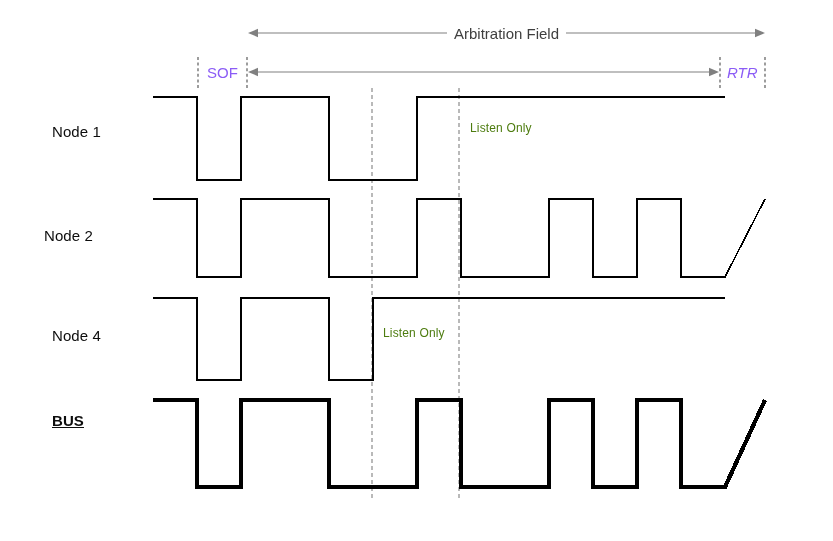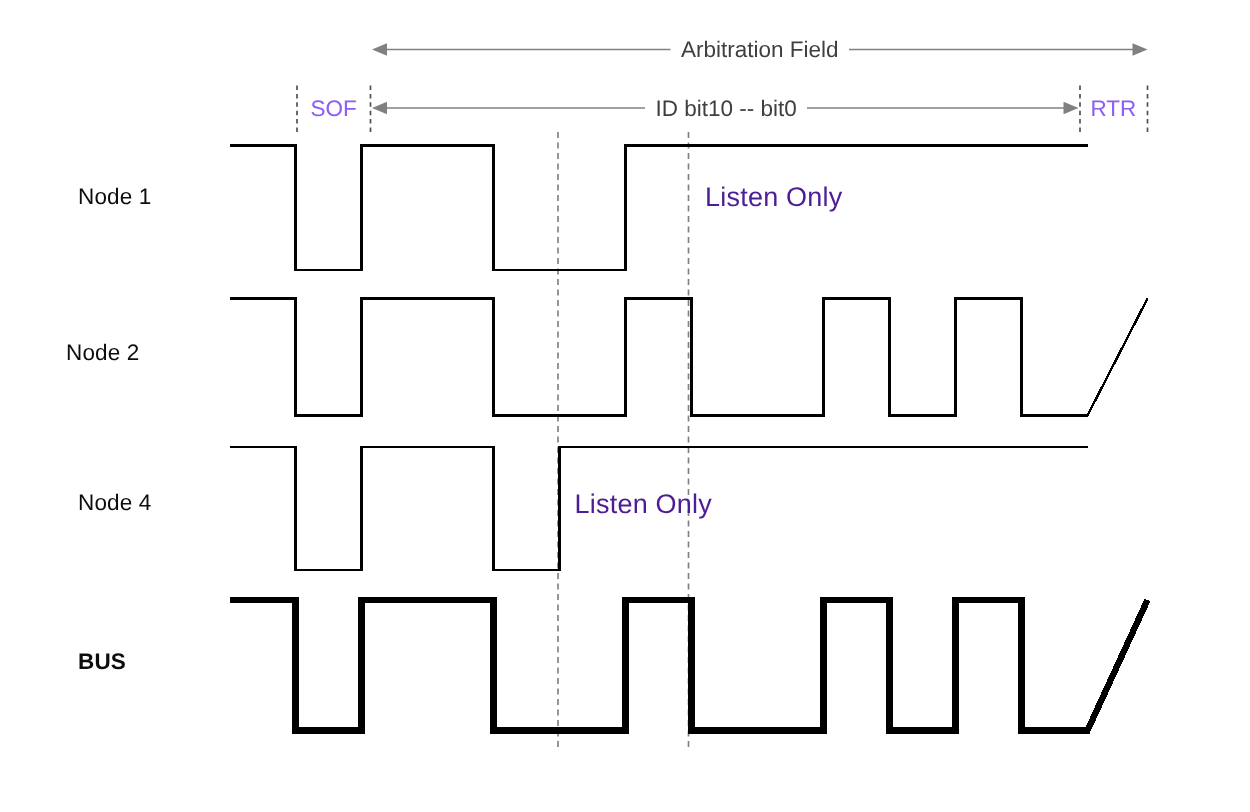--- a/index.html
+++ b/index.html
@@ -30,22 +30,22 @@
     padding:0 7px;
   }
   .edgetext{
     position:absolute;
     font-size:15px;
     color:#8b5cf6;
     white-space:nowrap;
   }
   .listen{
     position:absolute;
-    font-size:18px;
-    color:#4c1d95;
+    font-size:12px;
+    color:#4d7c0f;
     white-space:nowrap;
     letter-spacing:.15px;
   }
 </style>
 </head>
 <body>
 
 <div id="stage">
   <svg id="diagram" width="833" height="541">
       <g>
@@ -63,22 +63,21 @@
       <line x1="720" y1="57" x2="720" y2="88" stroke="#4d4d4d" stroke-width="1.1" stroke-dasharray="3,2.6"></line>
       <line x1="765" y1="57" x2="765" y2="88" stroke="#4d4d4d" stroke-width="1.1" stroke-dasharray="3,2.6"></line>
       <line x1="372" y1="88" x2="372" y2="500" stroke="#808080" stroke-width="1.1" stroke-dasharray="4,3"></line>
       <line x1="459" y1="88" x2="459" y2="500" stroke="#808080" stroke-width="1.1" stroke-dasharray="4,3"></line>
       <polyline points="153.0,97.0 197.0,97.0 197.0,180.0 241.0,180.0 241.0,97.0 285.0,97.0 285.0,97.0 329.0,97.0 329.0,180.0 373.0,180.0 373.0,180.0 417.0,180.0 417.0,97.0 461.0,97.0 461.0,97.0 505.0,97.0 505.0,97.0 549.0,97.0 549.0,97.0 593.0,97.0 593.0,97.0 637.0,97.0 637.0,97.0 681.0,97.0 681.0,97.0 725.0,97.0" fill="none" stroke="#000000" stroke-width="1.6" stroke-linejoin="miter" stroke-linecap="butt" shape-rendering="crispEdges"></polyline>
       <polyline points="153.0,199.0 197.0,199.0 197.0,277.0 241.0,277.0 241.0,199.0 285.0,199.0 285.0,199.0 329.0,199.0 329.0,277.0 373.0,277.0 373.0,277.0 417.0,277.0 417.0,199.0 461.0,199.0 461.0,277.0 505.0,277.0 505.0,277.0 549.0,277.0 549.0,199.0 593.0,199.0 593.0,277.0 637.0,277.0 637.0,199.0 681.0,199.0 681.0,277.0 725.0,277.0 765.0,199.0" fill="none" stroke="#000000" stroke-width="1.6" stroke-linejoin="miter" stroke-linecap="butt" shape-rendering="crispEdges"></polyline>
       <polyline points="153.0,298.0 197.0,298.0 197.0,380.0 241.0,380.0 241.0,298.0 285.0,298.0 285.0,298.0 329.0,298.0 329.0,380.0 373.0,380.0 373.0,298.0 417.0,298.0 417.0,298.0 461.0,298.0 461.0,298.0 505.0,298.0 505.0,298.0 549.0,298.0 549.0,298.0 593.0,298.0 593.0,298.0 637.0,298.0 637.0,298.0 681.0,298.0 681.0,298.0 725.0,298.0" fill="none" stroke="#000000" stroke-width="1.6" stroke-linejoin="miter" stroke-linecap="butt" shape-rendering="crispEdges"></polyline>
       <polyline points="153.0,400.0 197.0,400.0 197.0,487.0 241.0,487.0 241.0,400.0 285.0,400.0 285.0,400.0 329.0,400.0 329.0,487.0 373.0,487.0 373.0,487.0 417.0,487.0 417.0,400.0 461.0,400.0 461.0,487.0 505.0,487.0 505.0,487.0 549.0,487.0 549.0,400.0 593.0,400.0 593.0,487.0 637.0,487.0 637.0,400.0 681.0,400.0 681.0,487.0 725.0,487.0 765.0,400.0" fill="none" stroke="#000000" stroke-width="4.2" stroke-linejoin="miter" stroke-linecap="butt" shape-rendering="crispEdges"></polyline>
     </svg>
 <div class="fieldtext" style="left: 447px; top: 25px;">Arbitration Field</div>
-    <div class="fieldtext" style="left: 430px; top: 64px;">ID bit10 -- bit0</div>
     <div class="edgetext" style="left: 207px; top: 64px;">SOF</div>
-    <div class="edgetext" style="left: 727px; top: 64px;">RTR</div>
+    <div class="edgetext" style="left: 727px; top: 64px; font-style: italic;">RTR</div>
     <div class="rowlabel" style="left: 52px; top: 123px;">Node 1</div>
     <div class="listen" style="left: 470px; top: 121px;">Listen Only</div>
     <div class="rowlabel" style="left: 44px; top: 227px;">Node 2</div>
     <div class="rowlabel" style="left: 52px; top: 327px;">Node 4</div>
     <div class="listen" style="left: 383px; top: 326px;">Listen Only</div>
-    <div class="rowlabel bold" style="left: 52px; top: 433px;">BUS</div>
+    <div class="rowlabel bold" style="left: 52px; top: 412px; text-decoration: underline;">BUS</div>
   </div>
 
 </body></html>

